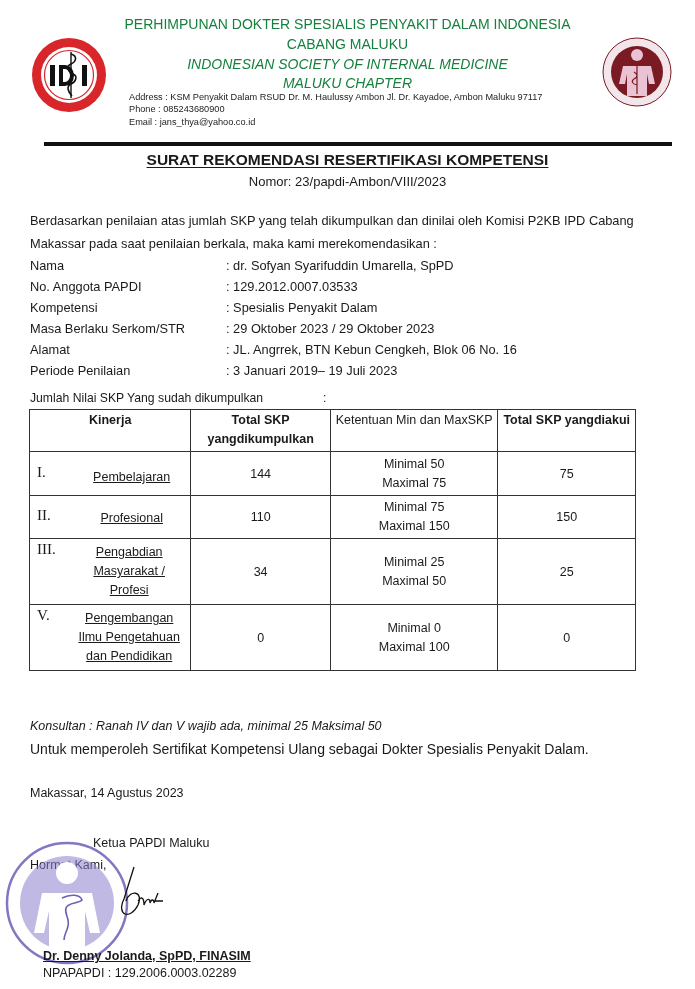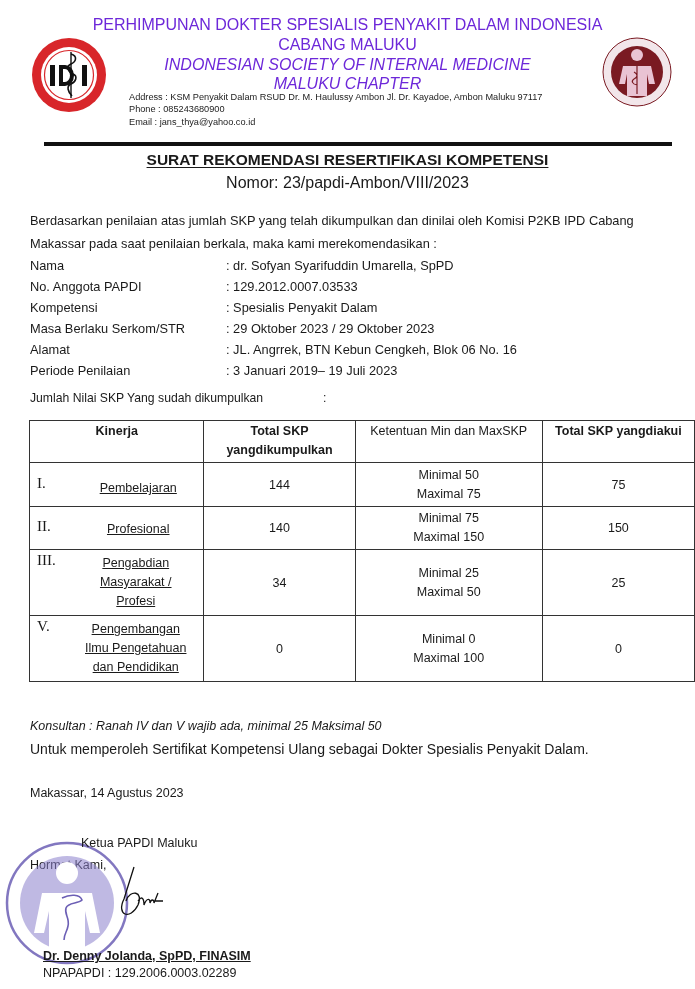--- a/index.html
+++ b/index.html
@@ -6,70 +6,70 @@
     body {
       width: 695px; height: 989px; position: relative; overflow: hidden;
       font-family: "Liberation Sans", "DejaVu Sans", sans-serif;
       color: #1a1a1a;
     }
     .abs { position: absolute; }
 
     
     .logo-left { left: 28px; top: 34px; width: 82px; height: 82px; }
     .logo-right { left: 601px; top: 36px; width: 72px; height: 72px; }
-    .hdr-line { position: absolute; left: 0; width: 695px; text-align: center; font-size: 16px; color: #6d28d9; }
+    .hdr-line { position: absolute; left: 0; width: 695px; text-align: center; font-size: 14px; color: #15803d; }
     .hdr-1 { top: 16px; }
     .hdr-2 { top: 36px; }
     .hdr-3 { top: 56px; font-style: italic; }
     .hdr-4 { top: 75px; font-style: italic; }
     .contact { left: 129px; font-size: 9.2px; color: #222; }
     .c1 { top: 92px; }
     .c2 { top: 104px; }
     .c3 { top: 117px; }
     .rule { left: 44px; top: 142px; width: 628px; height: 4px; background: #111; }
 
     .title { left: 0; width: 695px; top: 151px; text-align: center; font-weight: bold; font-size: 15.5px; }
     .title span { text-decoration: underline; text-underline-offset: 2px; }
-    .nomor { left: 0; width: 695px; top: 174px; text-align: center; font-size: 16px; }
+    .nomor { left: 0; width: 695px; top: 174px; text-align: center; font-size: 13px; }
 
     .para { left: 30px; font-size: 12.8px; }
     .p1 { top: 213px; }
     .p2 { top: 236px; }
 
     .field-label { left: 30px; font-size: 12.8px; }
     .field-value { left: 226px; font-size: 12.8px; }
 
     .jumlah { left: 30px; top: 391px; font-size: 12.2px; }
     .jumlah-colon { left: 323px; top: 391px; font-size: 12.2px; }
 
     
     table.skp {
-      position: absolute; left: 29px; top: 409px; width: 666px;
-      border-collapse: collapse; font-size: 12.5px; margin-top: 11px;
+      position: absolute; left: 29px; top: 409px; width: 607px;
+      border-collapse: collapse; font-size: 12.5px;
     }
     table.skp td, table.skp th {
       border: 1.5px solid #333; padding: 0; vertical-align: middle; text-align: center;
     }
     table.skp th { font-weight: normal; line-height: 19px; padding-top: 1px; padding-bottom: 2px; vertical-align: top; }
     th.bold { font-weight: bold !important; }
     td .cellline { display: block; line-height: 19px; }
     .col1 { width: 163px; }
     .col2 { width: 141px; }
     .col3 { width: 175px; }
     .col4 { width: 142px; }
     td.kinerja { text-align: left; position: relative; }
     .roman { position: absolute; left: 7px; font-family: "Liberation Serif", serif; font-size: 15px; }
     .kname { display: block; margin-left: 43px; line-height: 19px; text-decoration: underline; }
     .kname.narrow { margin-left: 38px; }
 
     .konsultan { left: 30px; top: 719px; font-style: italic; font-size: 12.5px; }
     .untuk { left: 30px; top: 741px; font-size: 14px; }
     .tanggal { left: 30px; top: 786px; font-size: 12.5px; }
     .hormat { left: 30px; top: 858px; font-size: 12.5px; }
-    .jabatan { left: 81px; top: 836px; font-size: 12.5px; }
+    .jabatan { left: 93px; top: 836px; font-size: 12.5px; }
     .stamp { left: 2px; top: 838px; width: 130px; height: 130px; }
     .signature { left: 100px; top: 865px; width: 70px; height: 60px; }
     .signer { left: 43px; top: 949px; font-size: 12.5px; font-weight: bold; text-decoration: underline; }
     .npa { left: 43px; top: 966px; font-size: 12.5px; }
   </style>
 </head>
 <body>
 
 <svg class="abs logo-left" viewBox="0 0 82 82">
   <circle cx="41" cy="41" r="37" fill="#d8262a"></circle>
@@ -142,21 +142,21 @@
           <span class="cellline">Minimal 50</span>
           <span class="cellline">Maximal 75</span>
         </td>
       <td>75</td>
     </tr>
     <tr style="height:43px">
       <td class="kinerja">
         <span class="roman" style="top:11px">II.</span>
         <span class="kname" style="padding-top:2px">Profesional</span>
       </td>
-      <td>140</td>
+      <td>110</td>
       <td>
           <span class="cellline">Minimal 75</span>
           <span class="cellline">Maximal 150</span>
         </td>
       <td>150</td>
     </tr>
     <tr style="height:66px">
       <td class="kinerja">
         <span class="roman" style="top:2px">III.</span>
         <span class="kname narrow">Pengabdian</span>

